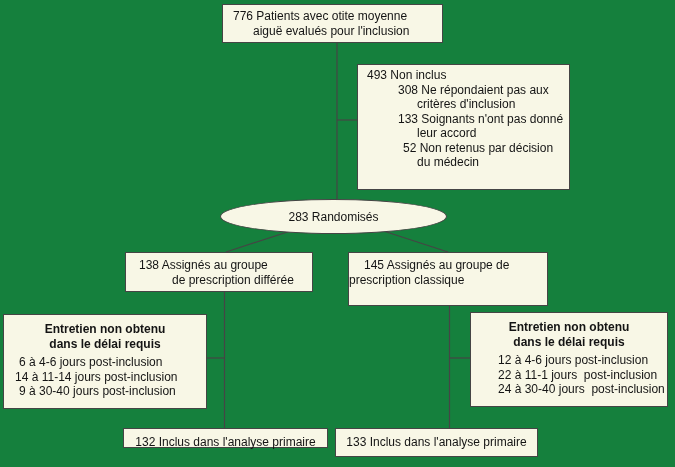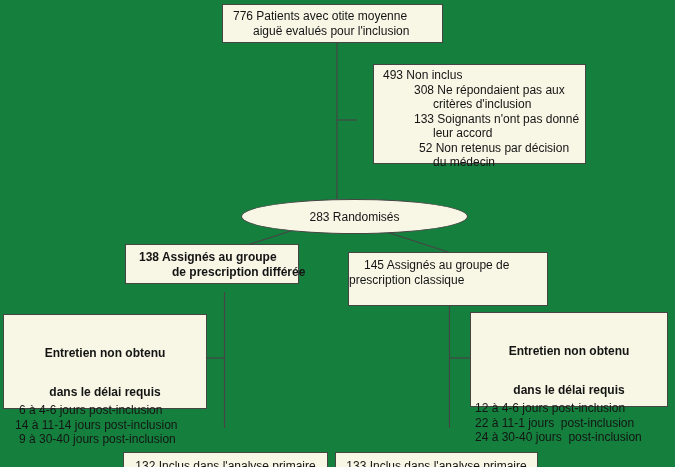--- a/index.html
+++ b/index.html
@@ -19,62 +19,62 @@
   }
   .box {
     position: absolute;
     background: #f8f7e6;
     border: 1px solid #454545;
     box-sizing: border-box;
     font-size: 12px;
     line-height: 14.5px;
   }
   .line { white-space: pre; }
-  .center { text-align: center; margin-top: 24px; }
+  .center { text-align: center; }
   .bold { font-weight: bold; }
 
   
   .assessed-box { left: 222px; top: 4px; width: 221px; height: 39px; padding-top: 4px; }
   .tl1 { padding-left: 10px; }
   .tl2 { padding-left: 30px; }
 
   
-  .excluded-box { left: 373px; top: 64px; width: 213px; height: 100px; padding-top: 3px; }
+  .excluded-box { left: 357px; top: 64px; width: 213px; height: 126px; padding-top: 3px; }
   .xl0 { padding-left: 9px; }
   .xl1 { padding-left: 40px; }
   .xl1b { padding-left: 45px; }
   .xl2 { padding-left: 59px; }
 
   
   .randomised-ellipse {
     position: absolute;
-    left: 241px; top: 199px; width: 227px; height: 35px;
+    left: 220px; top: 199px; width: 227px; height: 35px;
     background: #f8f7e6;
     border: 1px solid #454545;
     border-radius: 50%;
     box-sizing: border-box;
     display: flex; align-items: center; justify-content: center;
     font-size: 12px;
   }
 
   
-  .left-group-box { left: 125px; top: 244px; width: 174px; height: 40px; padding-top: 5px; font-weight: bold; }
+  .left-group-box { left: 125px; top: 252px; width: 188px; height: 40px; padding-top: 5px; }
   .gl1 { padding-left: 13px; }
   .gl2 { padding-left: 46px; }
   .right-group-box { left: 348px; top: 252px; width: 200px; height: 54px; padding-top: 5px; }
   .gr1 { padding-left: 15px; }
   .gr2 { }
 
   
   .left-followup-box { left: 3px; top: 314px; width: 204px; height: 95px; padding-top: 7px; }
   .right-followup-box { left: 470px; top: 312px; width: 198px; height: 95px; padding-top: 7px; }
   .followup-header { margin-bottom: 4px; }
   .fl-n1 { padding-left: 15px; }
   .fl-n2 { padding-left: 11px; }
-  .fr-n  { padding-left: 4px; }
+  .fr-n  { padding-left: 27px; }
 
   
   .left-analysis-box  { left: 123px; top: 428px; width: 205px; height: 20px; padding-top: 6px; }
   .right-analysis-box { left: 335px; top: 428px; width: 203px; height: 29px; padding-top: 6px; }
 </style>
 </head>
 <body>
 
 <div class="stage">
 

